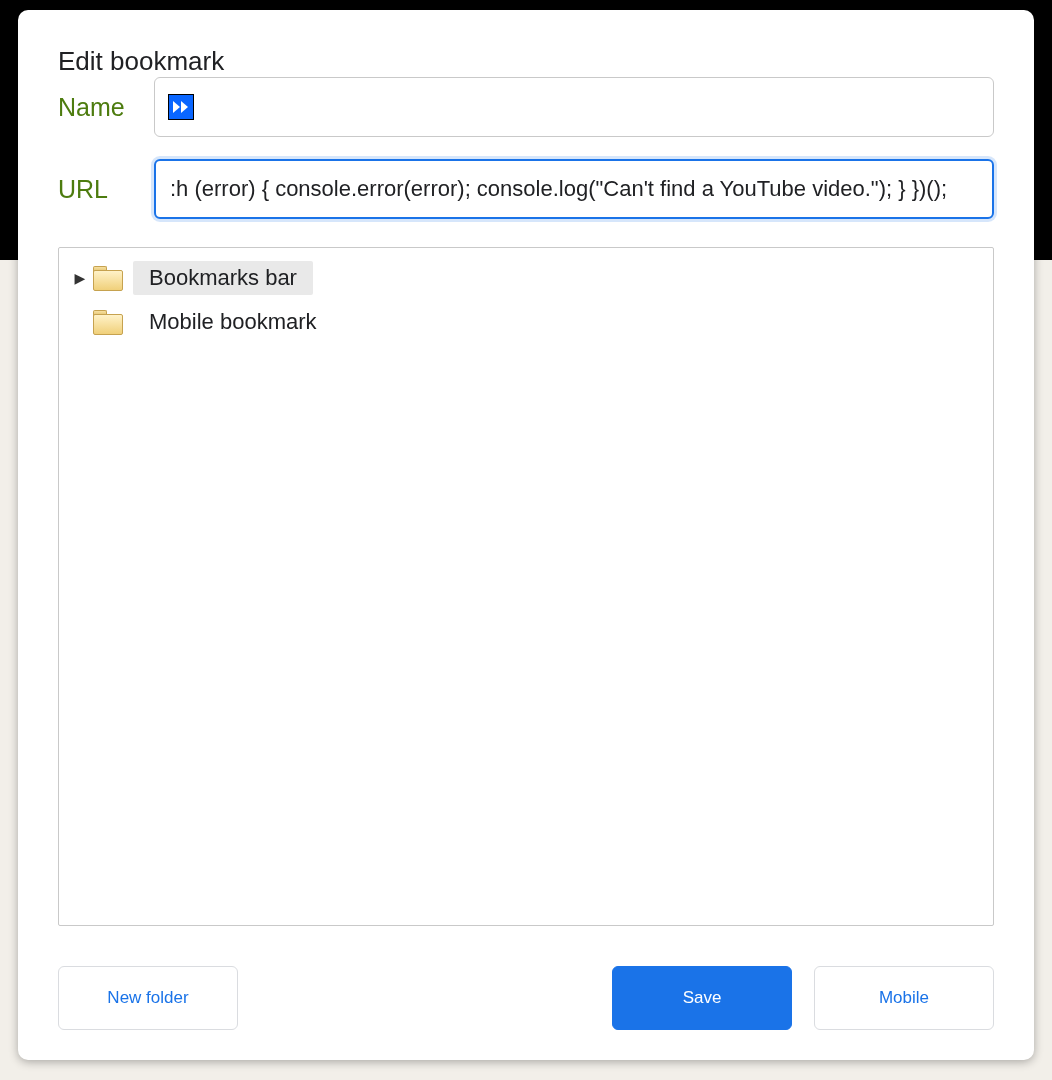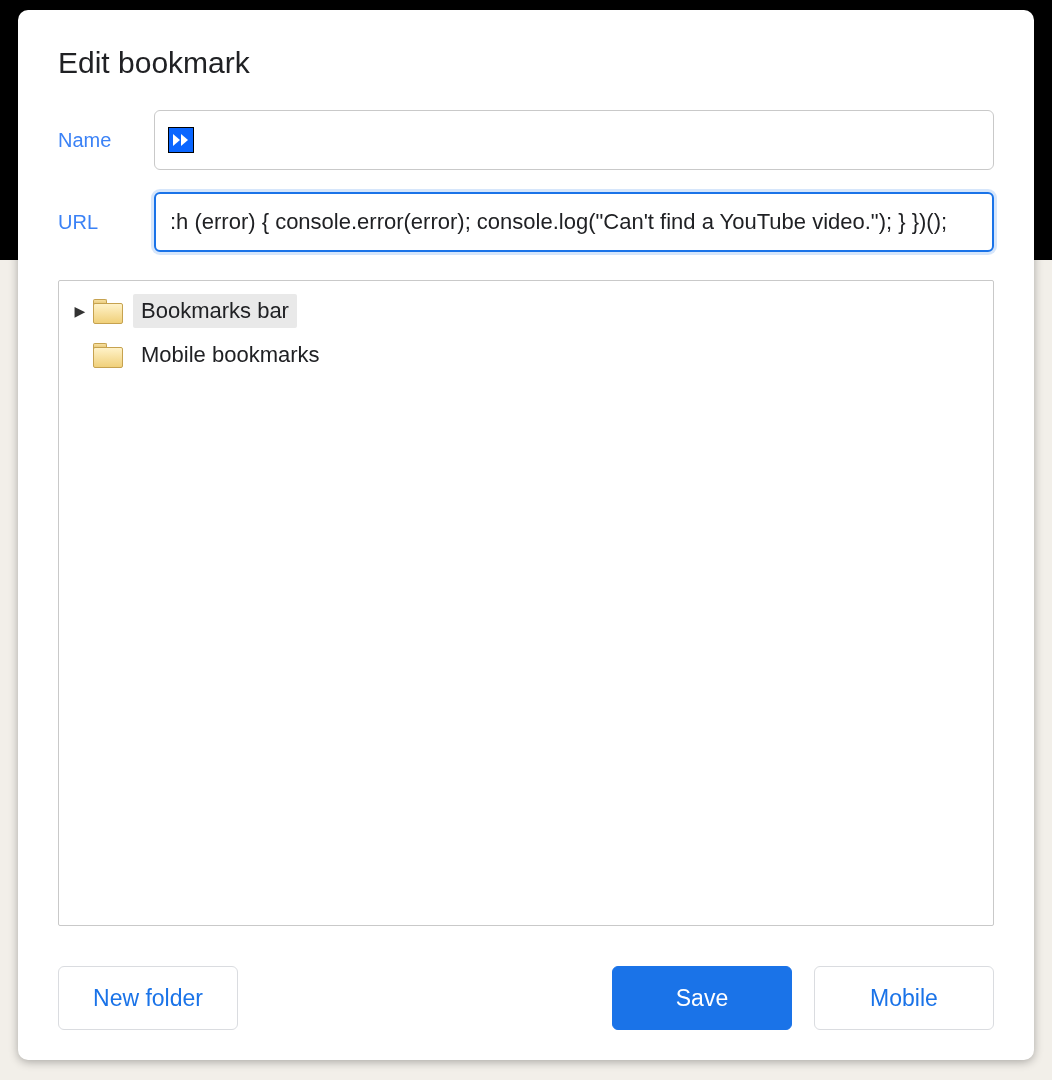--- a/index.html
+++ b/index.html
@@ -16,35 +16,34 @@
     top: 10px; left: 18px;
     width: 1016px; height: 1050px;
     background: #fff;
     border-radius: 10px;
     box-shadow: 0 2px 10px rgba(0,0,0,0.3);
     padding: 36px 40px 30px 40px;
     display: flex; flex-direction: column;
   }
 
   .dialog-title {
-    font-size: 30px;
+    font-size: 26px;
     font-weight: 400;
     color: #202124;
-    margin-bottom: 30px;
   }
 
   .field-row {
     display: flex;
     align-items: center;
     margin-bottom: 22px;
   }
   .field-label {
     width: 96px;
-    font-size: 20px;
-    color: #3b82f6;
+    font-size: 25px;
+    color: #4d7c0f;
   }
   .field-input-wrap {
     flex: 1;
     border-radius: 23px;
   }
   .field-input {
     width: 100%;
     height: 60px;
     border: 1px solid #c9c9c9;
     border-radius: 6px;
@@ -113,39 +112,39 @@
   }
   .folder-icon::after {
     content: "";
     position: absolute; top: 4px; left: 0;
     width: 28px; height: 19px;
     background: linear-gradient(#fff2c8,#f0d07a);
     border: 1px solid #c6a24f;
     border-radius: 2px;
   }
   .tree-label {
-    padding: 4px 8px;
+    padding: 4px 16px;
     border-radius: 2px;
   }
   .tree-item.selected .tree-label {
     background: #e9e9e9;
   }
 
   .button-row {
     display: flex;
     justify-content: space-between;
     margin-top: 40px;
   }
   .button-row .right { display: flex; gap: 22px; }
   .btn {
     height: 64px;
     min-width: 180px;
     padding: 0 28px;
     border-radius: 6px;
-    font-size: 23px;
+    font-size: 17px;
     font-weight: 500;
     cursor: pointer;
     display: inline-flex; align-items: center; justify-content: center;
     border: 1px solid #dadce0;
     background: #fff;
     color: #1a73e8;
   }
   .btn.primary {
     background: #1a73e8;
     border-color: #1a73e8;
@@ -183,21 +182,21 @@
 
   <div class="folder-tree">
     <div class="tree-item selected">
       <span class="tree-caret">▶</span>
       <span class="folder-icon"></span>
       <span class="tree-label">Bookmarks bar</span>
     </div>
     <div class="tree-item">
       <span class="tree-spacer"></span>
       <span class="folder-icon"></span>
-      <span class="tree-label">Mobile bookmarks</span>
+      <span class="tree-label">Mobile bookmark</span>
     </div>
   </div>
 
   <div class="button-row">
     <button class="btn">New folder</button>
     <div class="right">
       <button class="btn primary">Save</button>
       <button class="btn">Mobile</button>
     </div>
   </div>

